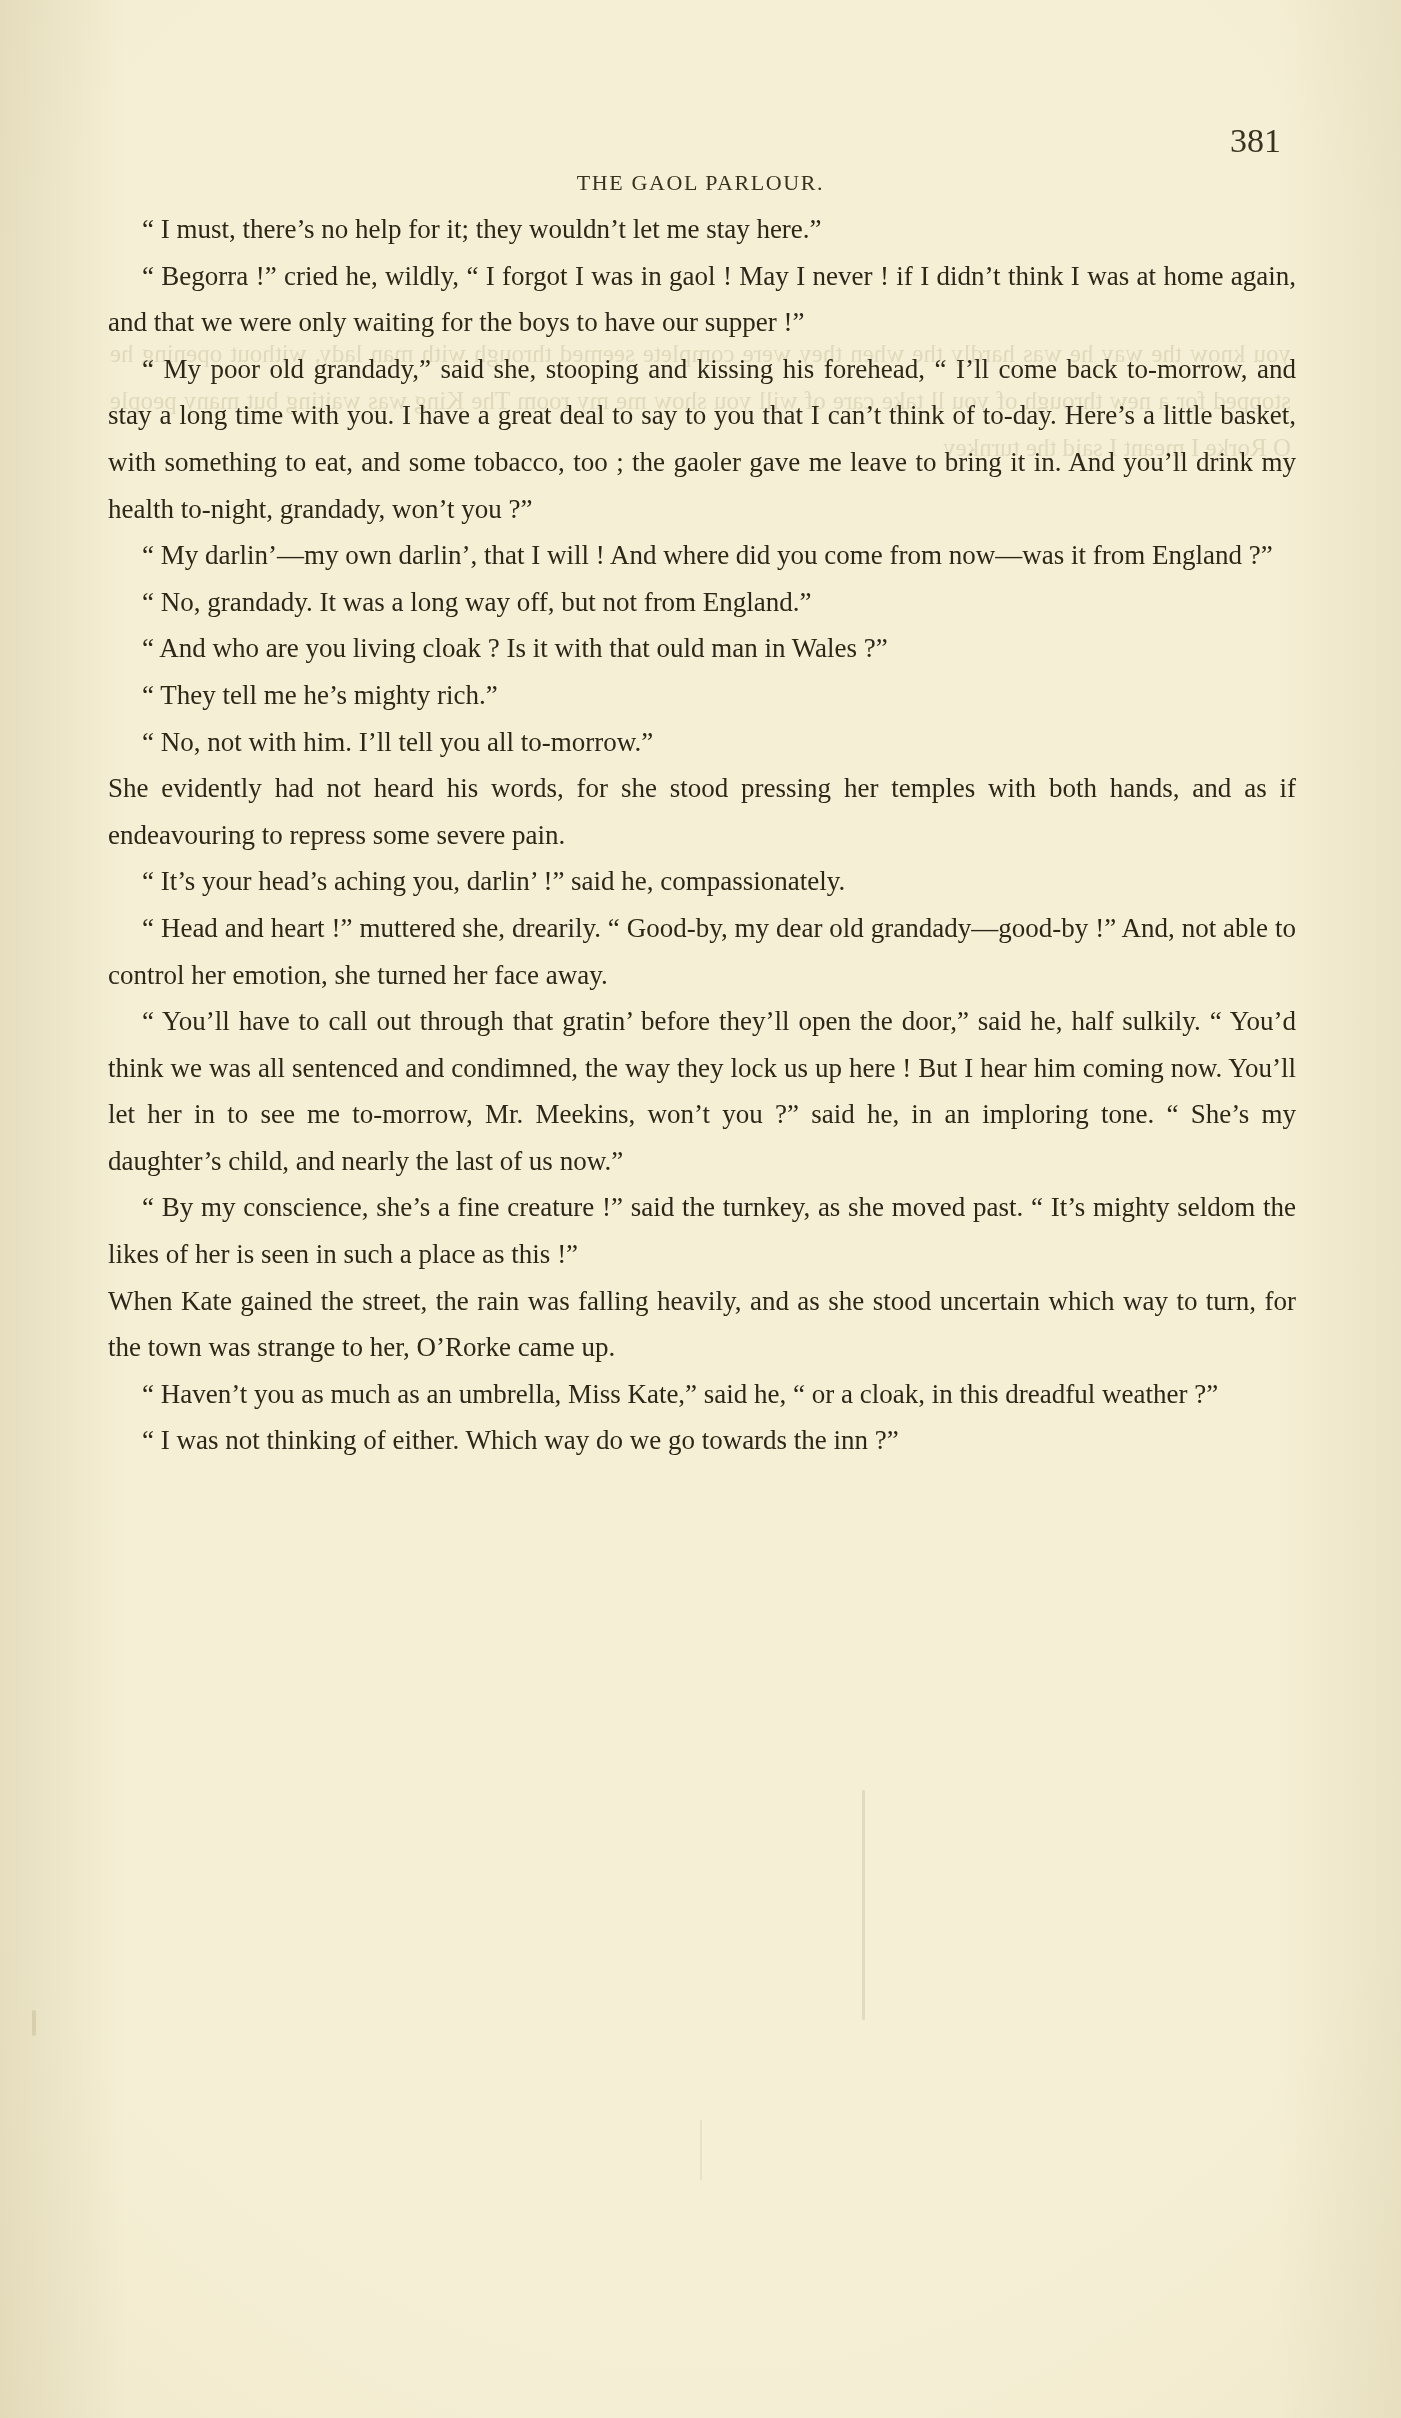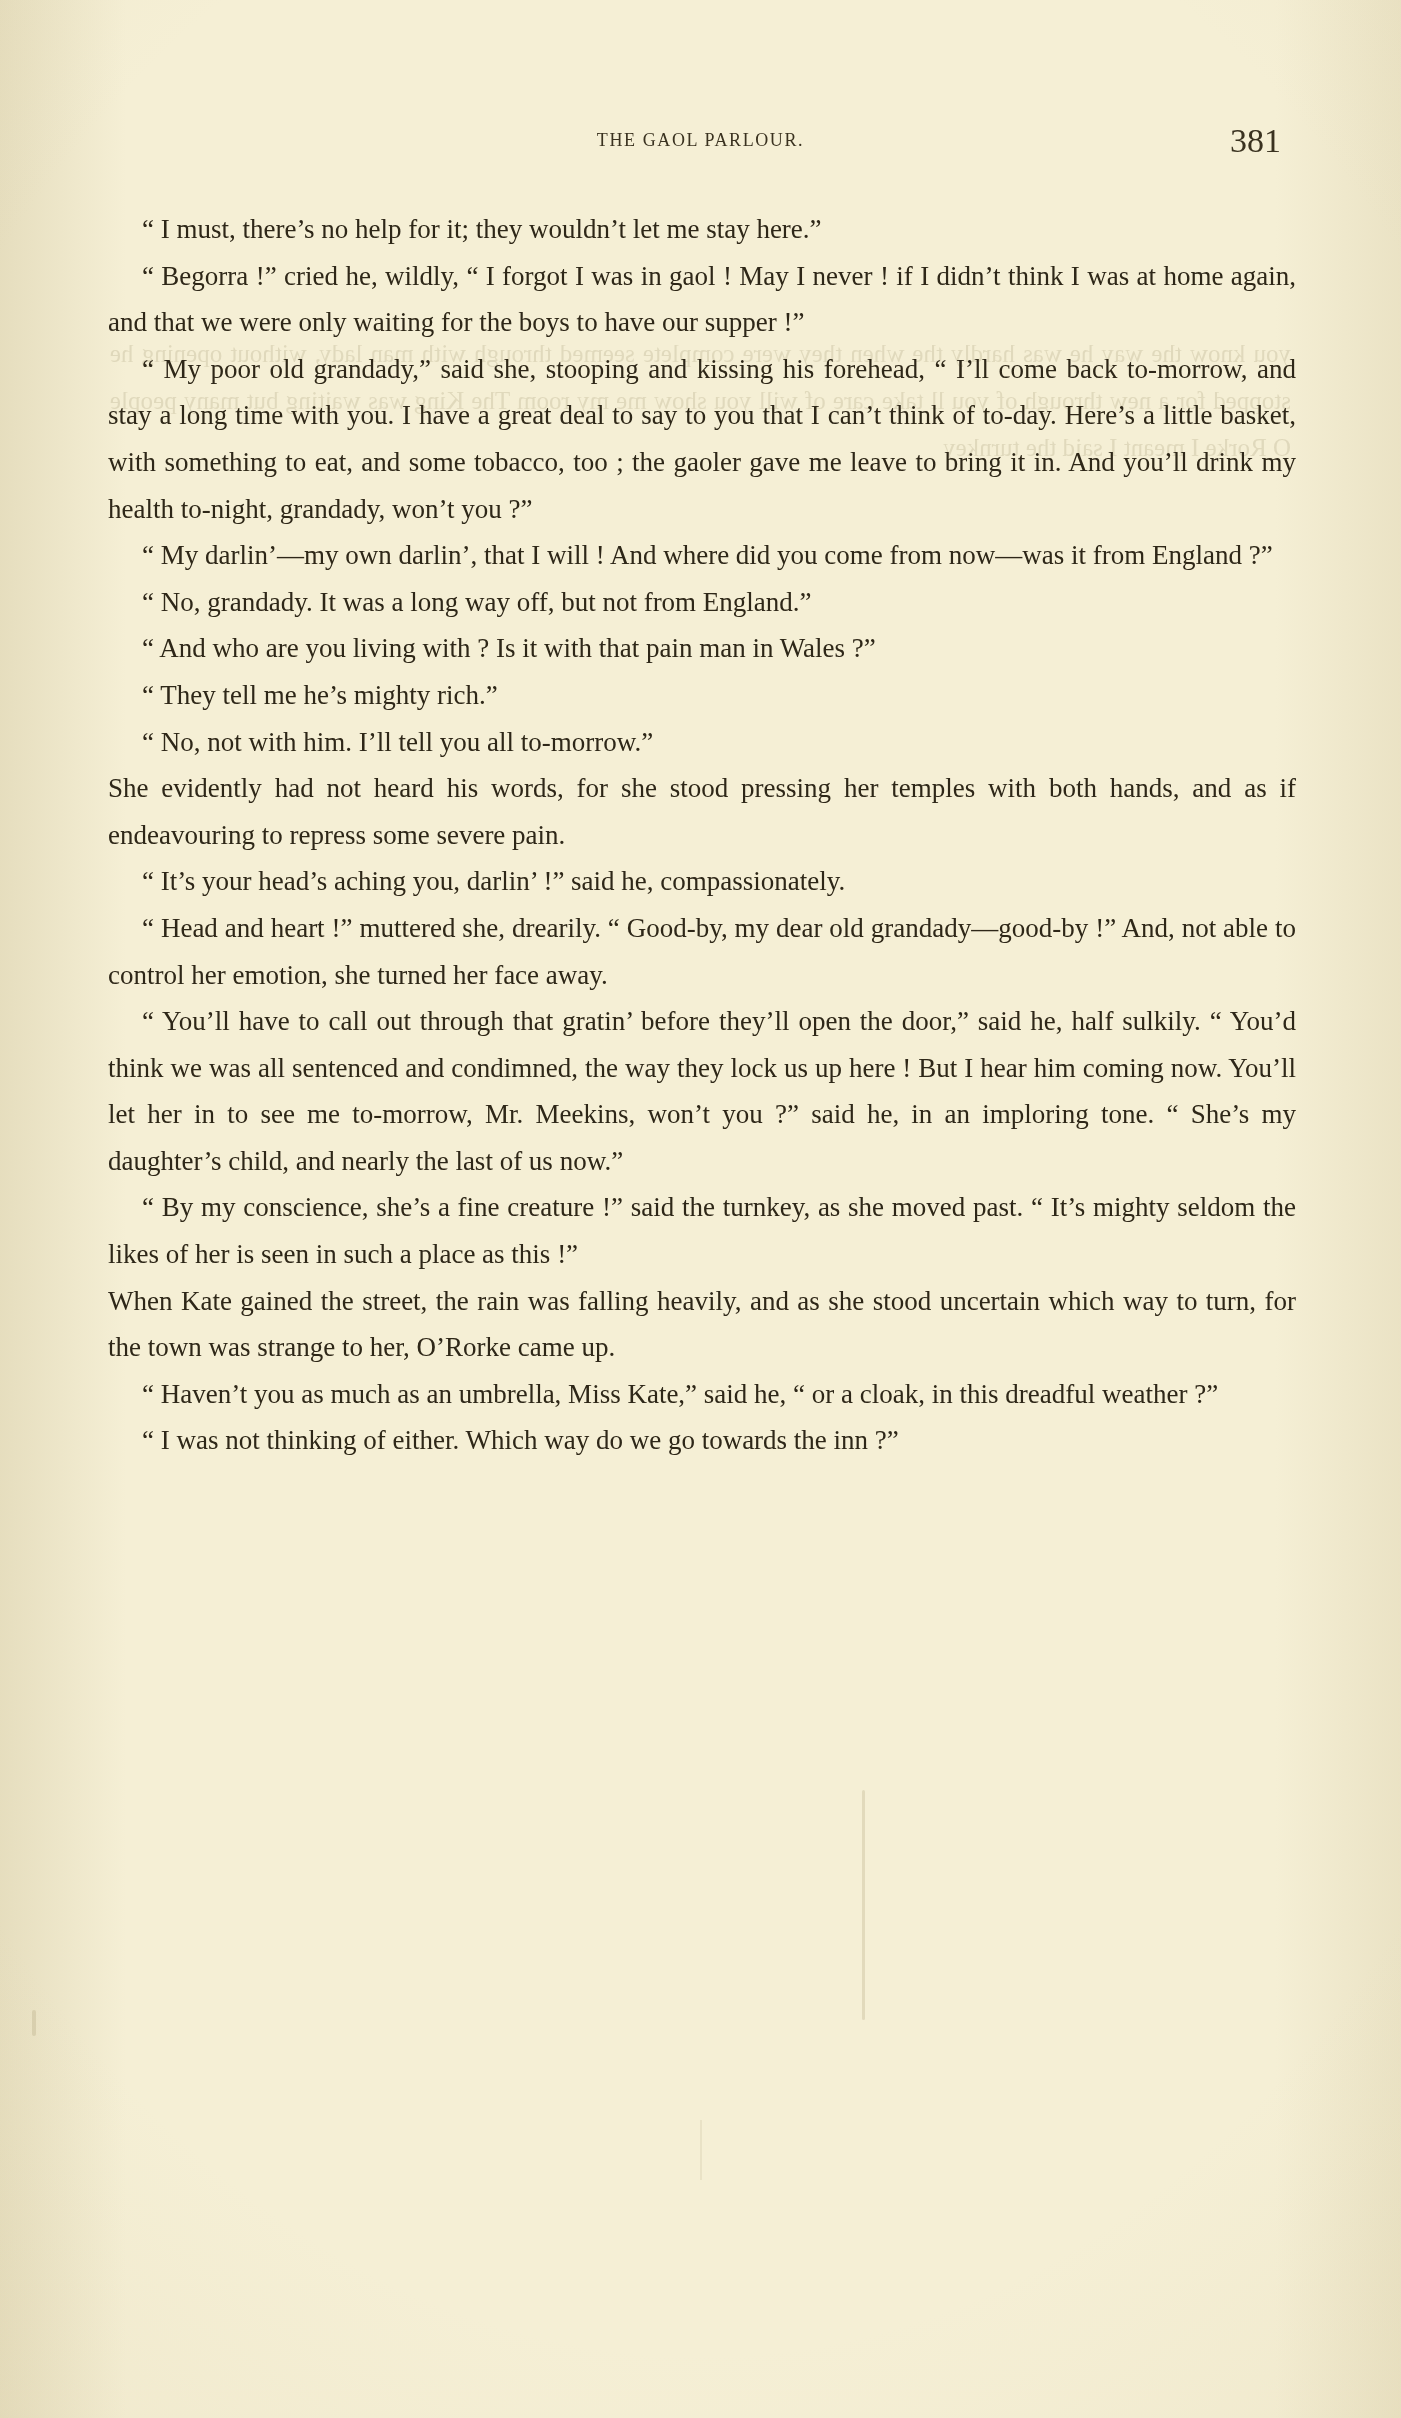--- a/index.html
+++ b/index.html
@@ -53,26 +53,27 @@
     top: 130px;
     left: 120px;
     right: 120px;
     height: 40px;
   }
   .running-title {
     position: absolute;
     left: 0;
     right: 0;
     text-align: center;
-    font-size: 18px;
+    font-size: 22px;
     letter-spacing: 1.6px;
     font-variant: small-caps;
     text-transform: uppercase;
     font-weight: normal;
     color: #3a3220;
+    margin-top: 40px;
   }
   .folio {
     position: absolute;
     right: 0;
     top: -8px;
     font-size: 34px;
     color: #3a3220;
     text-align: right;
   }
   .body-text {
@@ -123,21 +124,21 @@
       <div class="running-title">THE GAOL PARLOUR.</div>
       <div class="folio">381</div>
     </div>
 
     <div class="body-text">
       <p class="ind nostretch">“ I must, there’s no help for it; they wouldn’t let me stay here.”</p>
       <p class="ind nostretch">“ Begorra !” cried he, wildly, “ I forgot I was in gaol !   May I never ! if I didn’t think I was at home again, and that we were only waiting for the boys to have our supper !”</p>
       <p class="ind nostretch">“ My poor old grandady,” said she, stooping and kissing his forehead, “ I’ll come back to-morrow, and stay a long time with you.  I have a great deal to say to you that I can’t think of to-day.  Here’s a little basket, with something to eat, and some tobacco, too ; the gaoler gave me leave to bring it in. And you’ll drink my health to-night, grandady, won’t you ?”</p>
       <p class="ind nostretch">“ My darlin’—my own darlin’, that I will !  And where did you come from now—was it from England ?”</p>
       <p class="ind nostretch">“ No, grandady.  It was a long way off, but not from England.”</p>
-      <p class="ind nostretch">“ And who are you living with ?  Is it with that pain man in Wales ?”</p>
+      <p class="ind nostretch">“ And who are you living cloak ?  Is it with that ould man in Wales ?”</p>
       <p class="ind nostretch">“ They tell me he’s mighty rich.”</p>
       <p class="ind nostretch">“ No, not with him.  I’ll tell you all to-morrow.”</p>
       <p class="nostretch">She evidently had not heard his words, for she stood pressing her temples with both hands, and as if endeavouring to repress some severe pain.</p>
       <p class="ind nostretch">“ It’s your head’s aching you, darlin’ !” said he, compassionately.</p>
       <p class="ind nostretch">“ Head and heart !” muttered she, drearily.  “ Good-by, my dear old grandady—good-by !”  And, not able to control her emotion, she turned her face away.</p>
       <p class="ind nostretch">“ You’ll have to call out through that gratin’ before they’ll open the door,” said he, half sulkily.  “ You’d think we was all sentenced and condimned, the way they lock us up here !  But I hear him coming now.  You’ll let her in to see me to-morrow, Mr. Meekins, won’t you ?” said he, in an imploring tone.  “ She’s my daughter’s child, and nearly the last of us now.”</p>
       <p class="ind nostretch">“ By my conscience, she’s a fine creature !” said the turnkey, as she moved past.  “ It’s mighty seldom the likes of her is seen in such a place as this !”</p>
       <p class="nostretch">When Kate gained the street, the rain was falling heavily, and as she stood uncertain which way to turn, for the town was strange to her, O’Rorke came up.</p>
       <p class="ind nostretch">“ Haven’t you as much as an umbrella, Miss Kate,” said he, “ or a cloak, in this dreadful weather ?”</p>
       <p class="ind nostretch">“ I was not thinking of either.  Which way do we go towards the inn ?”</p>

